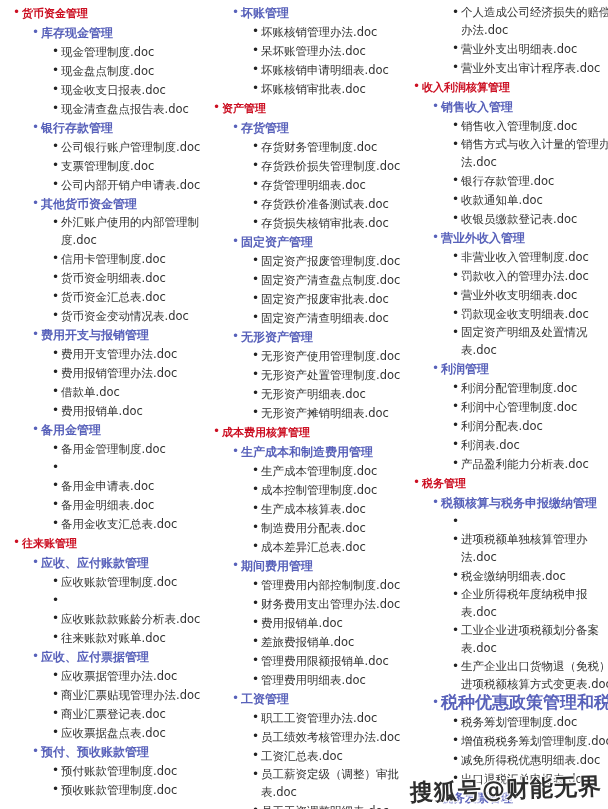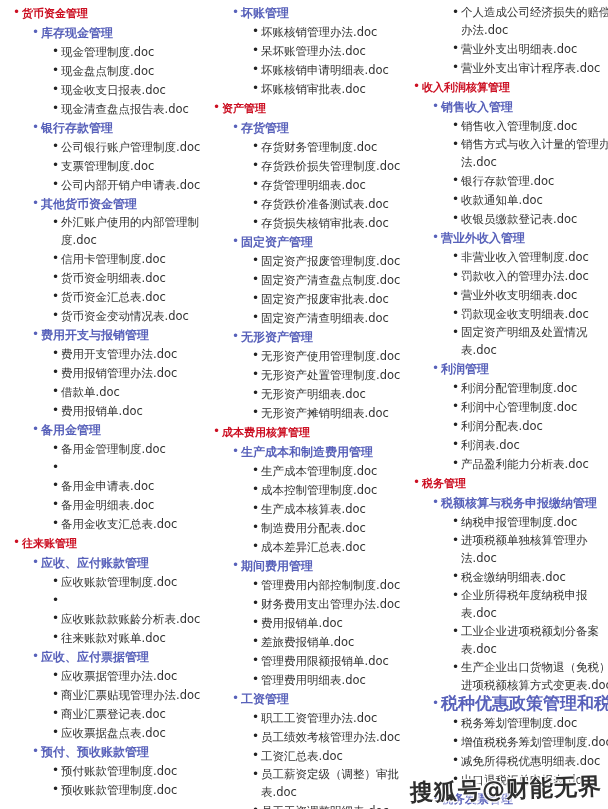--- a/index.html
+++ b/index.html
@@ -165,21 +165,21 @@
       <div class="line lv3"><span class="bullet">•</span><span class="txt">罚款现金收支明细表.doc</span></div>
       <div class="line lv3"><span class="bullet">•</span><span class="txt">固定资产明细及处置情况表.doc</span></div>
       <div class="line lv2"><span class="bullet">•</span><span class="txt">利润管理</span></div>
       <div class="line lv3"><span class="bullet">•</span><span class="txt">利润分配管理制度.doc</span></div>
       <div class="line lv3"><span class="bullet">•</span><span class="txt">利润中心管理制度.doc</span></div>
       <div class="line lv3"><span class="bullet">•</span><span class="txt">利润分配表.doc</span></div>
       <div class="line lv3"><span class="bullet">•</span><span class="txt">利润表.doc</span></div>
       <div class="line lv3"><span class="bullet">•</span><span class="txt">产品盈利能力分析表.doc</span></div>
       <div class="line lv1"><span class="bullet">•</span><span class="txt">税务管理</span></div>
       <div class="line lv2"><span class="bullet">•</span><span class="txt">税额核算与税务申报缴纳管理</span></div>
-      <div class="line lv3"><span class="bullet">•</span><span class="txt">纳税申报管理制度.doc</span></div>
+      <div class="line lv3"><span class="bullet">•</span></div>
       <div class="line lv3"><span class="bullet">•</span><span class="txt">进项税额单独核算管理办法.doc</span></div>
       <div class="line lv3"><span class="bullet">•</span><span class="txt">税金缴纳明细表.doc</span></div>
       <div class="line lv3"><span class="bullet">•</span><span class="txt">企业所得税年度纳税申报表.doc</span></div>
       <div class="line lv3"><span class="bullet">•</span><span class="txt">工业企业进项税额划分备案表.doc</span></div>
       <div class="line lv3"><span class="bullet">•</span><span class="txt">生产企业出口货物退（免税）进项税额核算方式变更表.doc</span></div>
       <div class="line lv2"><span class="bullet">•</span><span class="txt" style="font-size: 17px;">税种优惠政策管理和税务筹划管理</span></div>
       <div class="line lv3"><span class="bullet">•</span><span class="txt">税务筹划管理制度.doc</span></div>
       <div class="line lv3"><span class="bullet">•</span><span class="txt">增值税税务筹划管理制度.doc</span></div>
       <div class="line lv3"><span class="bullet">•</span><span class="txt">减免所得税优惠明细表.doc</span></div>
       <div class="line lv3"><span class="bullet">•</span><span class="txt">出口退税汇总申报表.doc</span></div>

